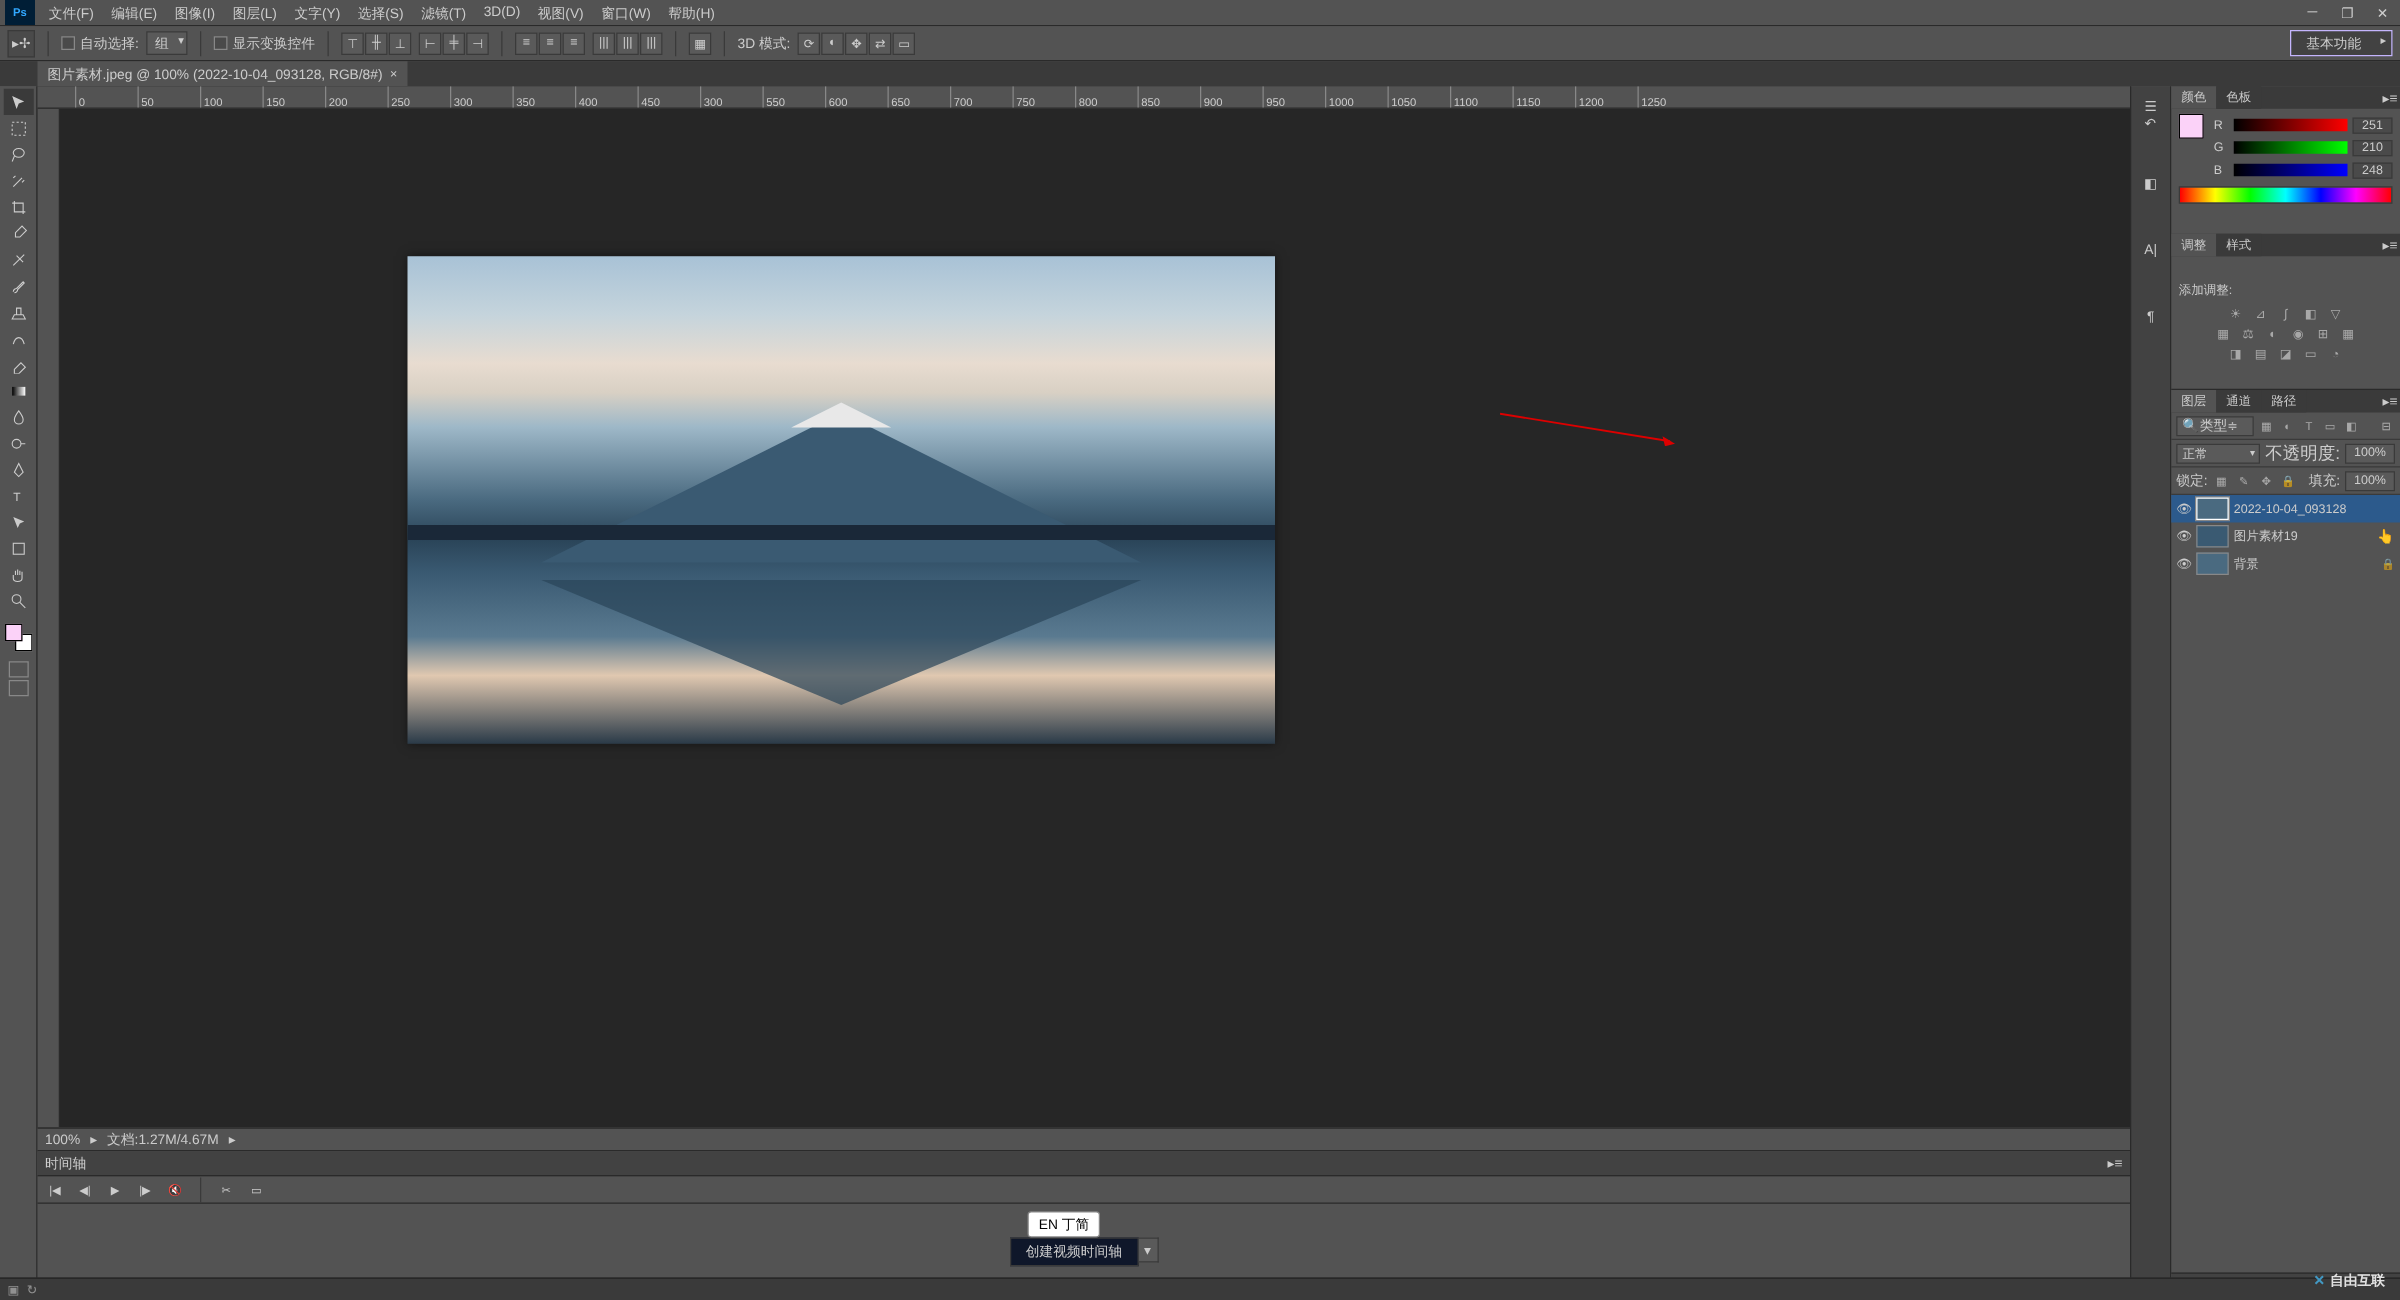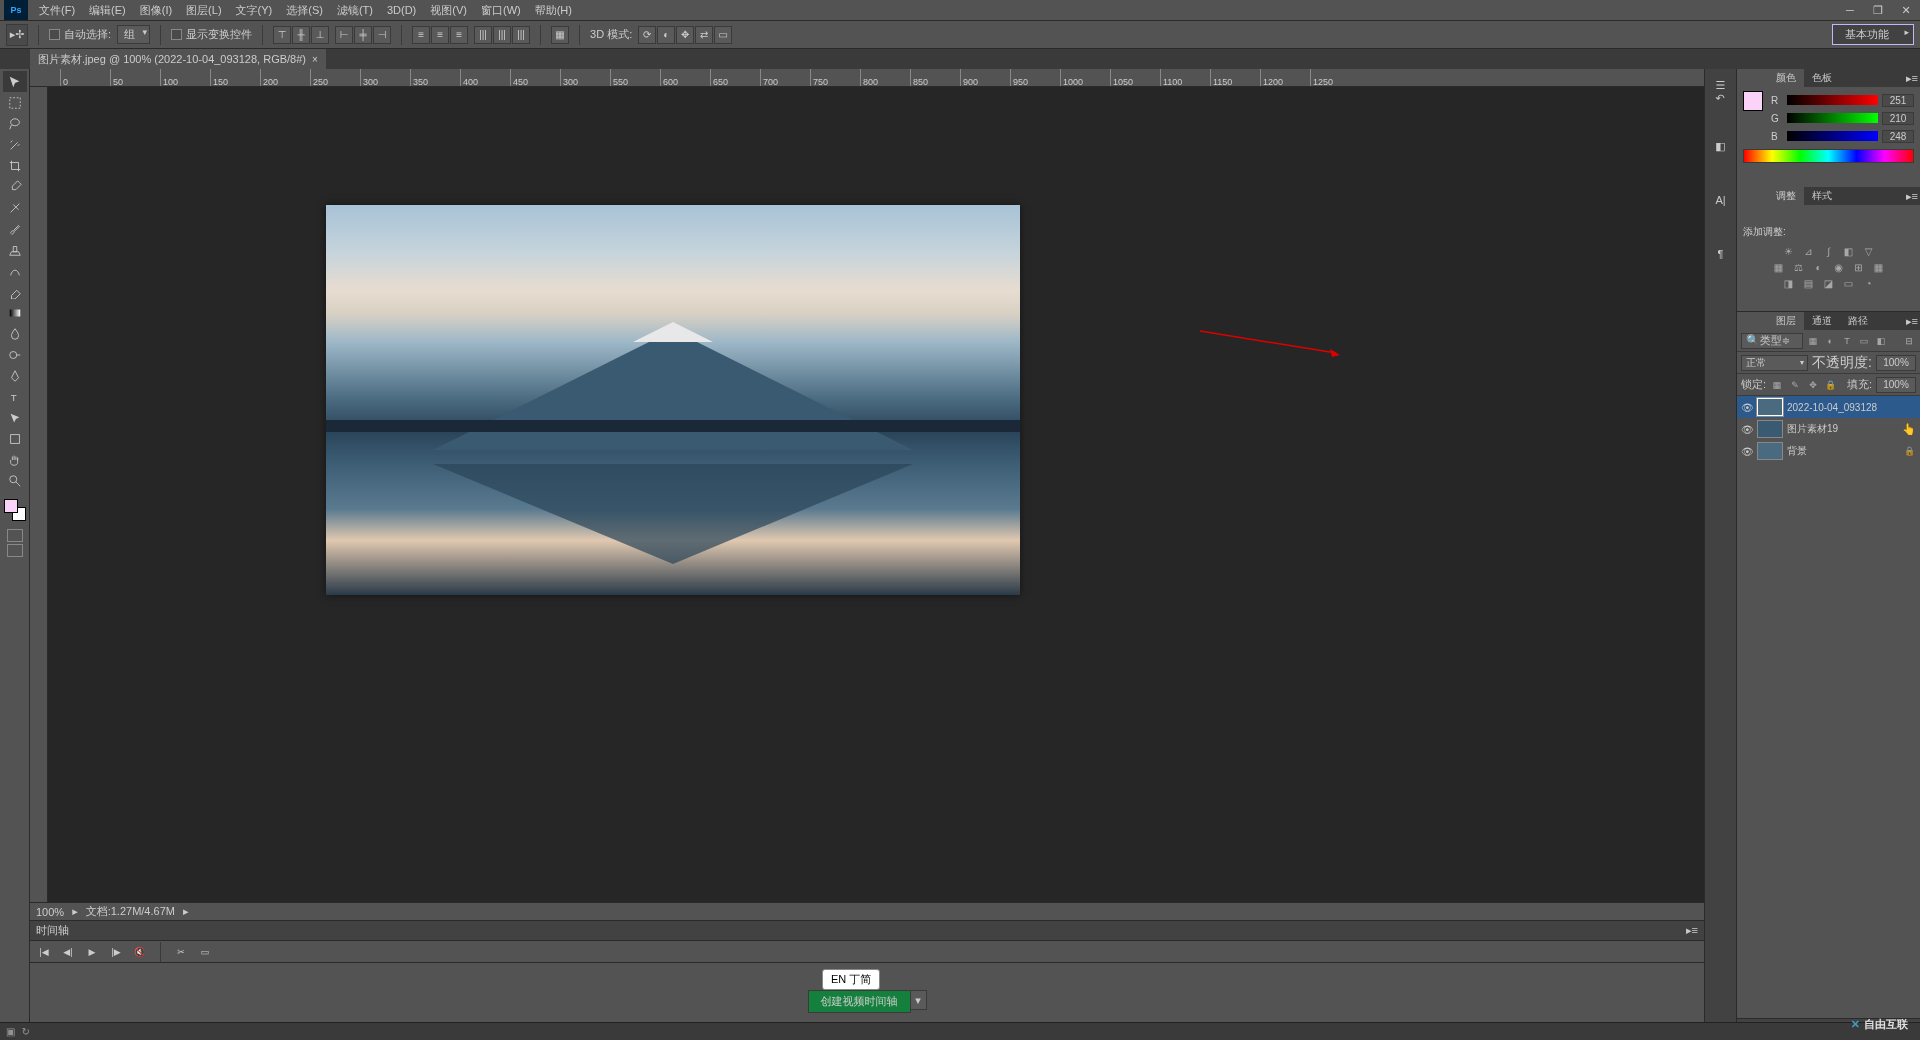--- a/index.html
+++ b/index.html
@@ -61,30 +61,30 @@
 
 .status-bar { height: 18px; background: #535353; border-top: 1px solid #2a2a2a; display: flex; align-items: center; padding: 0 6px; gap: 8px; font-size: 10px; }
 .status-bar .arrow { cursor: pointer; }
 
 
 .timeline-panel { height: 120px; background: #535353; border-top: 1px solid #2a2a2a; display: flex; flex-direction: column; }
 .timeline-header { height: 20px; background: #424242; display: flex; align-items: center; padding: 0 6px; border-bottom: 1px solid #2a2a2a; justify-content: space-between; }
 .timeline-controls { height: 22px; display: flex; align-items: center; gap: 8px; padding: 0 6px; border-bottom: 1px solid #2a2a2a; }
 .tc-btn { width: 16px; height: 16px; display: flex; align-items: center; justify-content: center; cursor: pointer; font-size: 9px; }
 .timeline-body { flex: 1; display: flex; align-items: center; justify-content: center; }
-.create-timeline-btn { background: #15803d; border: 1px solid #3a3a3a; padding: 3px 12px; display: flex; align-items: center; gap: 6px; cursor: pointer; }
+.create-timeline-btn { background: #0f172a; border: 1px solid #3a3a3a; padding: 3px 12px; display: flex; align-items: center; gap: 6px; cursor: pointer; }
 .create-timeline-dd { width: 16px; height: 20px; background: #5a5a5a; border: 1px solid #3a3a3a; border-left: none; display: flex; align-items: center; justify-content: center; }
 
 
 .right-dock { display: flex; }
 .collapsed-dock { width: 32px; background: #424242; border-left: 1px solid #2a2a2a; display: flex; flex-direction: column; align-items: center; gap: 24px; padding-top: 8px; }
 .collapsed-icon { width: 24px; height: 30px; display: flex; flex-direction: column; align-items: center; justify-content: center; cursor: pointer; }
 
 .right-panels { width: 184px; background: #535353; border-left: 1px solid #2a2a2a; display: flex; flex-direction: column; }
-.panel-tabs { height: 18px; background: #3a3a3a; display: flex; align-items: stretch; margin-left: 31px; }
+.panel-tabs { height: 18px; background: #3a3a3a; display: flex; align-items: stretch; }
 .panel-tab { padding: 2px 8px; font-size: 10px; background: #3a3a3a; display: flex; align-items: center; }
 .panel-tab.active { background: #535353; }
 .panel-corner { margin-left: auto; width: 16px; display: flex; align-items: center; justify-content: center; cursor: pointer; }
 
 .color-panel { height: 100px; padding: 4px 6px; }
 .color-row { display: flex; align-items: center; gap: 4px; height: 18px; }
 .color-letter { width: 12px; font-size: 10px; }
 .color-slider { flex: 1; height: 10px; position: relative; }
 .slide-r { background: linear-gradient(to right, #000, #f00); }
 .slide-g { background: linear-gradient(to right, #000, #0f0); }

